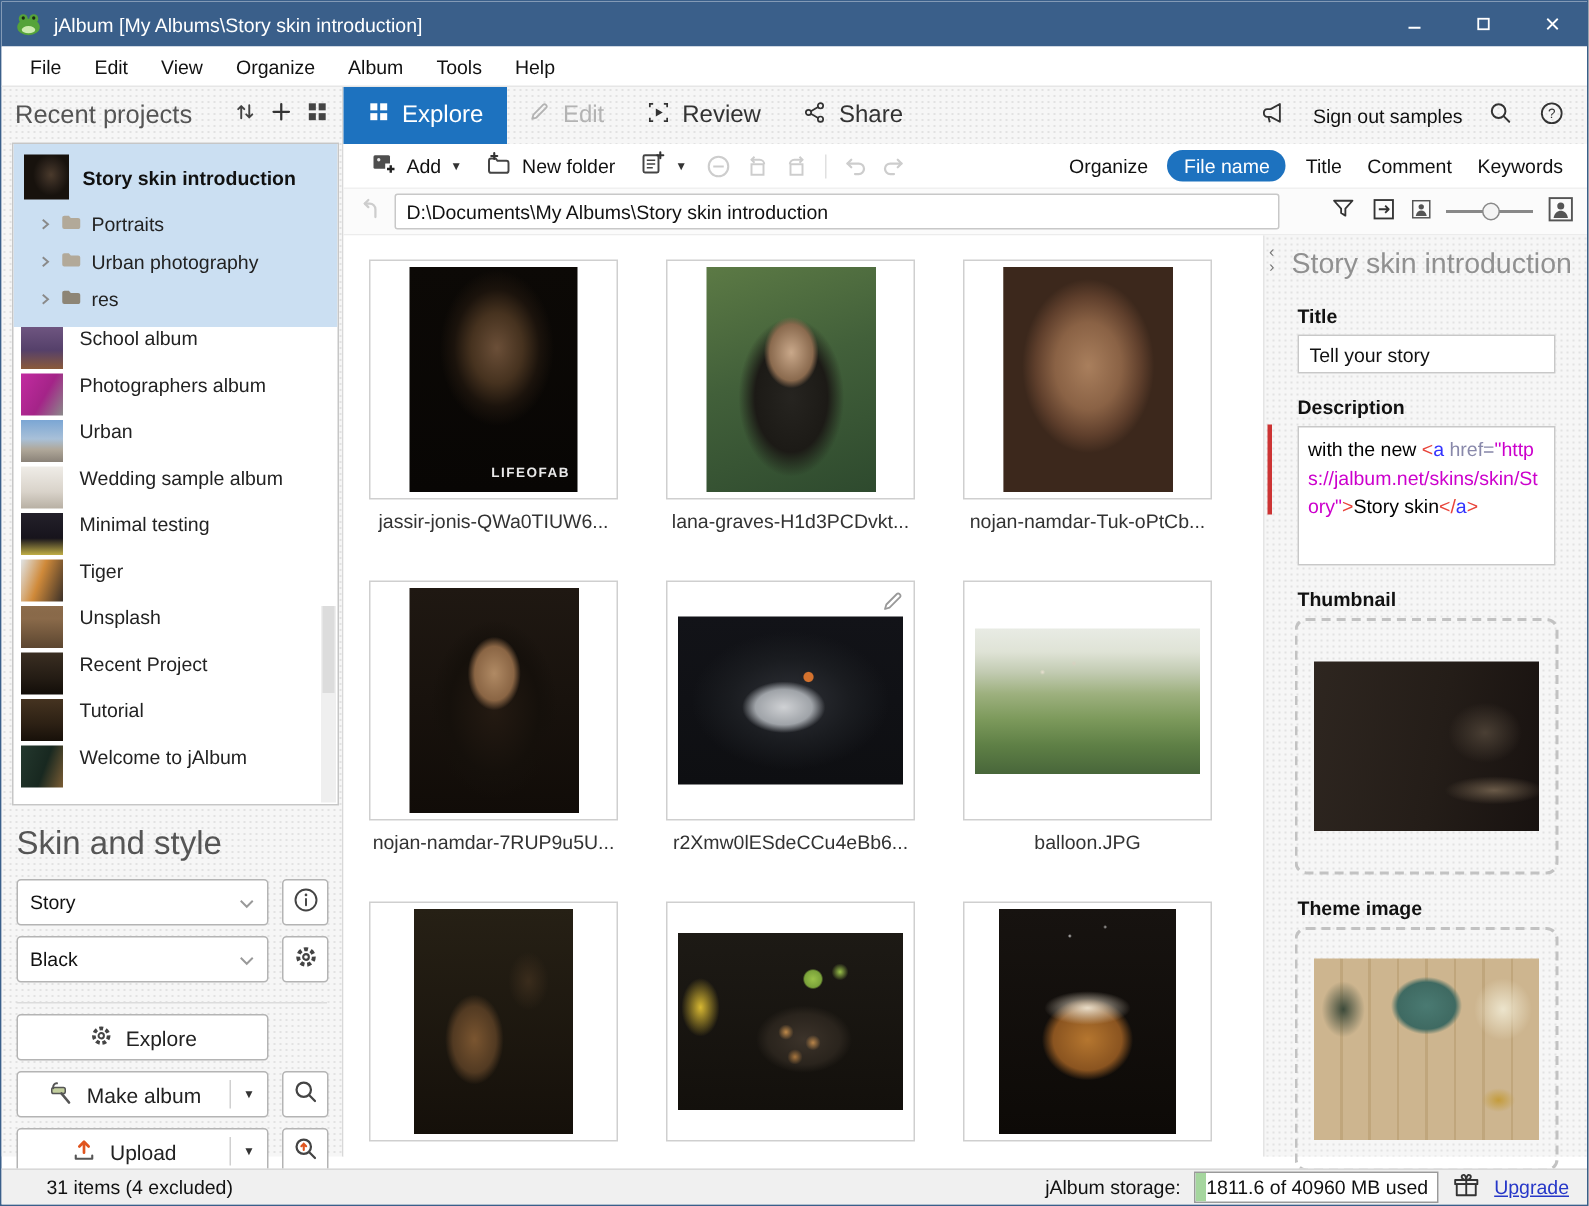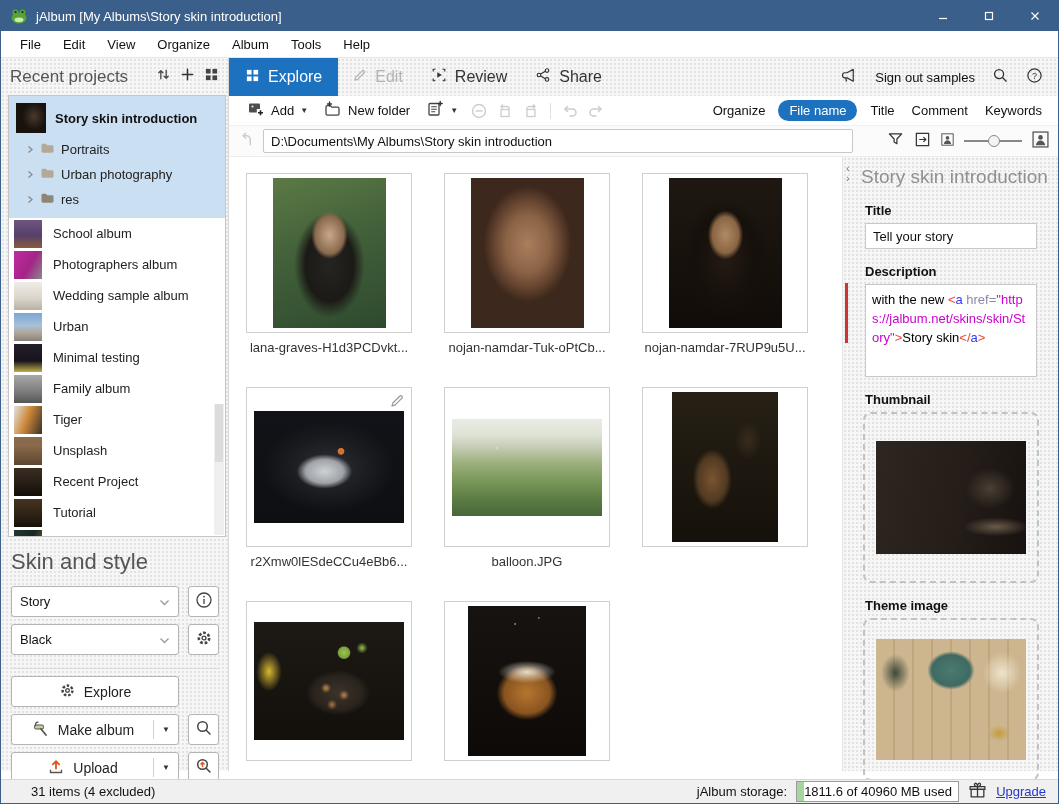--- a/index.html
+++ b/index.html
@@ -27,21 +27,21 @@
   .rp-header{height:37px;display:flex;align-items:center;padding:0 9px;color:#555;font-size:17px;}
   .rp-header .hdr-icons{margin-left:auto;display:flex;align-items:center;gap:9px;}
   .project-list{position:absolute;top:37px;left:7px;right:2px;height:442px;background:#fff;
     border:1px solid #c6c6c6;overflow:hidden;}
   .sel-block{background:#cbdff2;padding:3px 0 6px 0;}
   .sel-main{display:flex;align-items:center;height:38px;}
   .sel-main .sthumb{width:30px;height:30px;margin-left:7px;background:
     radial-gradient(ellipse 12px 14px at 60% 45%,#4a3a2c 0%,#2a211a 60%,#17120d 100%);}
   .sel-main .sname{margin-left:9px;font-weight:bold;font-size:13px;color:#111;}
   .tree-row{display:flex;align-items:center;height:25px;padding-left:17px;gap:6px;font-size:13px;color:#222;}
-  .proj-row{display:flex;align-items:center;height:31px;}
+  .proj-row{display:flex;align-items:flex-start;height:31px;}
   .pthumb{width:28px;height:28px;margin-left:5px;flex:0 0 auto;}
   .proj-row .plabel{margin-left:11px;font-size:13px;color:#222;white-space:nowrap;}
   .t-school{background:linear-gradient(#6e5580 0%,#55406a 55%,#8a5a3a 100%);}
   .t-photogs{background:linear-gradient(120deg,#c22ba0 0%,#a42488 55%,#8a8a8a 100%);}
   .t-wedding{background:linear-gradient(#efece7 0%,#d9d3ca 60%,#b8b0a4 100%);}
   .t-urban{background:linear-gradient(#7ba6d4 0%,#a8c0d8 45%,#b0a89a 70%,#8a8278 100%);}
   .t-minimal{background:linear-gradient(#23202a 0%,#17141c 60%,#c0ae46 100%);}
   .t-family{background:linear-gradient(#a8a8a8 0%,#7c7c7c 60%,#565656 100%);}
   .t-tiger{background:linear-gradient(110deg,#e0e4e6 0%,#d08a3a 45%,#3a3028 100%);}
   .t-unsplash{background:linear-gradient(#97755248 ,#8a6a4a 30%,#5c4630 100%),linear-gradient(#8a6a4a,#5c4630);}
@@ -283,34 +283,30 @@
 
       <div class="proj-row">
           <span class="pthumb t-school"></span>
           <span class="plabel">School album</span>
         </div>
       <div class="proj-row">
           <span class="pthumb t-photogs"></span>
           <span class="plabel">Photographers album</span>
         </div>
       <div class="proj-row">
+          <span class="pthumb t-urban"></span>
+          <span class="plabel">Urban</span>
+        </div>
+      <div class="proj-row">
           <span class="pthumb t-wedding"></span>
           <span class="plabel">Wedding sample album</span>
         </div>
       <div class="proj-row">
-          <span class="pthumb t-urban"></span>
-          <span class="plabel">Urban</span>
-        </div>
-      <div class="proj-row">
           <span class="pthumb t-minimal"></span>
           <span class="plabel">Minimal testing</span>
-        </div>
-      <div class="proj-row">
-          <span class="pthumb t-family"></span>
-          <span class="plabel">Family album</span>
         </div>
       <div class="proj-row">
           <span class="pthumb t-tiger"></span>
           <span class="plabel">Tiger</span>
         </div>
       <div class="proj-row">
           <span class="pthumb t-unsplash"></span>
           <span class="plabel">Unsplash</span>
         </div>
       <div class="proj-row">
@@ -573,20 +569,28 @@
               <circle cx="8" cy="6" r="2.2" fill="#555"></circle>
               <path d="M3.5 13.5c.5-3 2.5-4.5 4.5-4.5s4 1.5 4.5 4.5z" fill="#555"></path>
             </svg></span>
       </div>
     </div>
 
     <div class="content">
       <div class="grid">
         <div class="cell">
           <div class="pbox">
+              <span class="ph ph1">
+                <span class="overlay-text">LIFEOFAB</span>
+              </span>
+            </div>
+          <div class="caption">jassir-jonis-QWa0TIUW6...</div>
+        </div>
+        <div class="cell">
+          <div class="pbox">
               <span class="ph ph2"></span>
             </div>
           <div class="caption">lana-graves-H1d3PCDvkt...</div>
         </div>
         <div class="cell">
           <div class="pbox">
               <span class="ph ph3"></span>
             </div>
           <div class="caption">nojan-namdar-Tuk-oPtCb...</div>
         </div>

